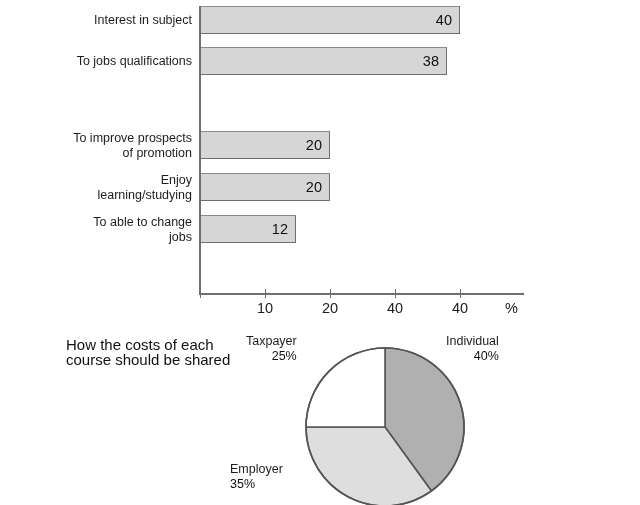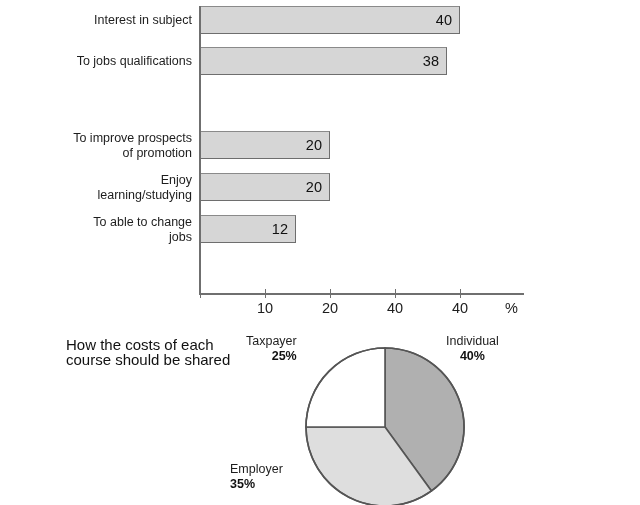--- a/index.html
+++ b/index.html
@@ -134,25 +134,25 @@
     top: 20px;
   }
   .pie-callout {
     position: absolute;
     font-size: 12.5px;
     line-height: 15px;
     color: #1d1d1d;
   }
   .pie-callout .pie-pct {
     display: block;
-    font-weight: bold;
+    font-weight: normal;
     color: #111;
   }
   #callout-taxpayer { left: 246px; top: 9px; text-align: right; }
-  #callout-individual { left: 446px; top: 9px; text-align: center; }
+  #callout-individual { left: 446px; top: 9px; text-align: right; }
   #callout-employer { left: 230px; top: 137px; text-align: left; }
 </style>
 </head>
 <body>
 
 <div id="bar-chart">
 
   <div class="bar-row" style="top:6px">
     <div class="bar-label">Interest in subject</div>
     <div class="bar-track">

